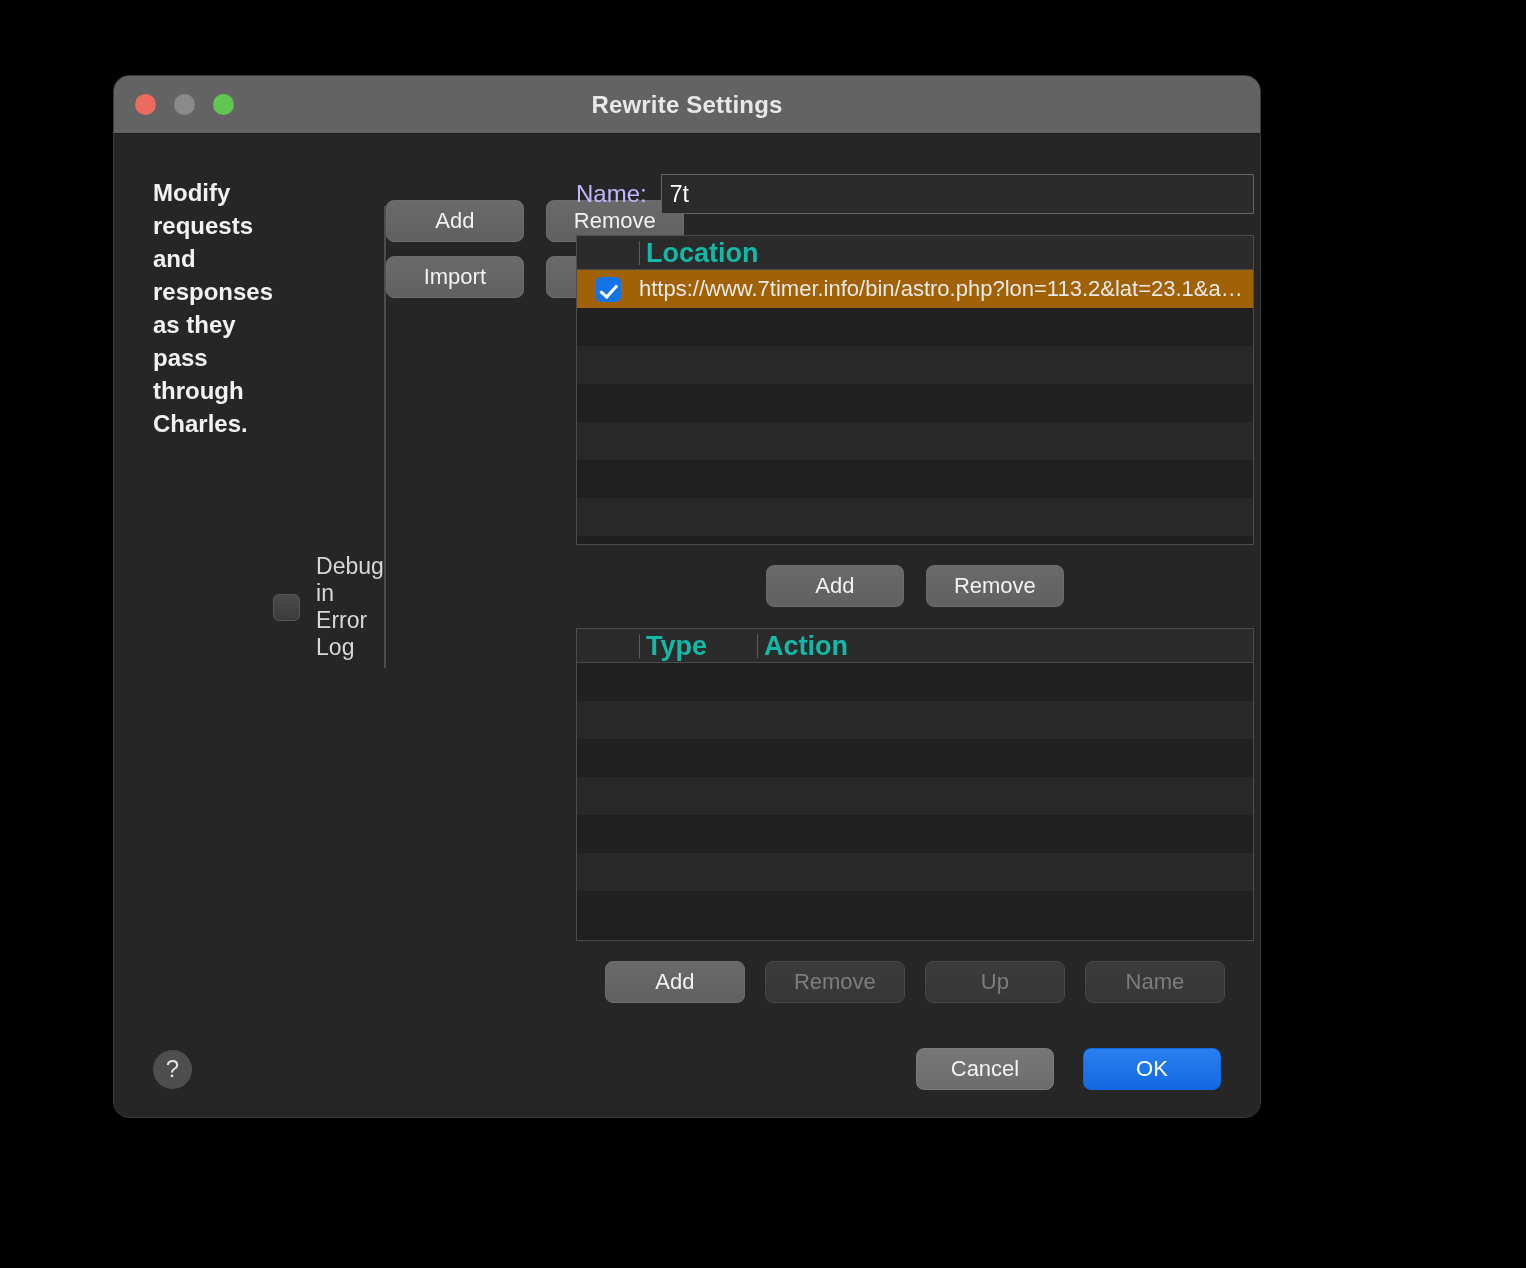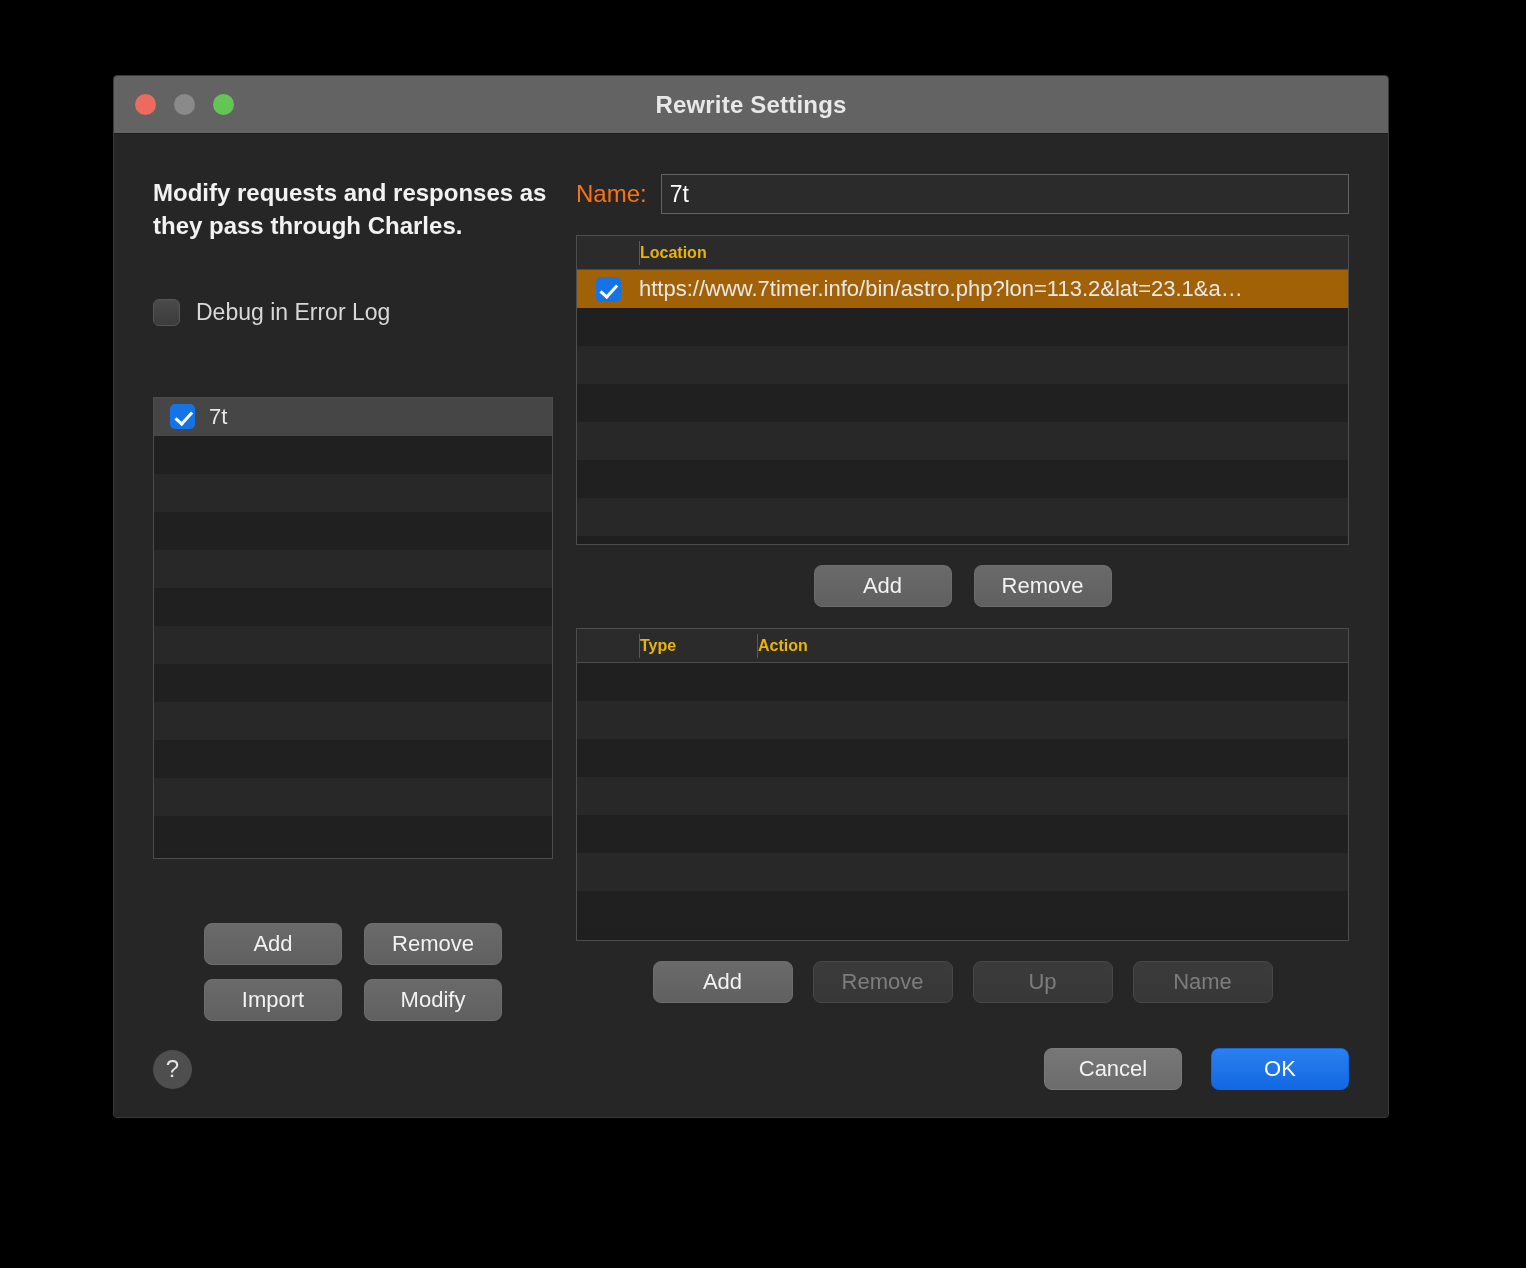--- a/index.html
+++ b/index.html
@@ -17,24 +17,24 @@
     width: 1526px;
     height: 1268px;
     background: #000000;
   }
 
   
   .window {
     position: absolute;
     left: 113px;
     top: 75px;
-    width: 1276px;
+    width: 1148px;
     height: 1043px;
     background: #262626;
-    border-radius: 4px;
+    border-radius: 16px;
     border: 1px solid #3a3a3a;
     overflow: hidden;
     display: flex;
     flex-direction: column;
   }
 
   .titlebar {
     position: relative;
     height: 58px;
     flex: 0 0 58px;
@@ -75,22 +75,21 @@
     background: #262626;
     padding: 0;
   }
 
   
   .left-pane {
     width: 440px;
     flex: 0 0 440px;
     padding: 42px 0 0 39px;
     display: flex;
-    flex-direction: column;
-    justify-content: space-between;
+    flex-direction: row;
   }
 
   .blurb {
     font-size: 24px;
     line-height: 33px;
     color: #f2f2f2;
     font-weight: bold;
     width: 400px;
   }
 
@@ -232,21 +231,21 @@
     flex-direction: column;
   }
 
   .name-row {
     display: flex;
     align-items: center;
     gap: 14px;
   }
   .name-label {
     font-size: 24px;
-    color: #f97316;
+    color: #c4b5fd;
   }
   .name-input {
     flex: 1;
     height: 40px;
     background: #2b2b2b;
     border: 1px solid #646464;
     color: #ffffff;
     font-size: 23px;
     font-family: "Liberation Sans", sans-serif;
     padding: 0 8px;
@@ -266,25 +265,25 @@
 
   .thead {
     height: 34px;
     flex: 0 0 34px;
     background: #2b2b2b;
     border-bottom: 1px solid #4d4d4d;
     display: flex;
     align-items: center;
   }
   .th {
-    font-size: 16px;
-    color: #eab308;
+    font-size: 27px;
+    color: #14b8a6;
     font-weight: bold;
     border-left: 1px solid #5a5a5a;
-    padding-left: 0;
+    padding-left: 6px;
     height: 24px;
     line-height: 24px;
     display: flex;
     align-items: center;
   }
   .th.cbcol { width: 62px; border-left: none; }
   .th.loc   { flex: 1; }
   .th.type  { width: 118px; }
   .th.action{ flex: 1; }
 

